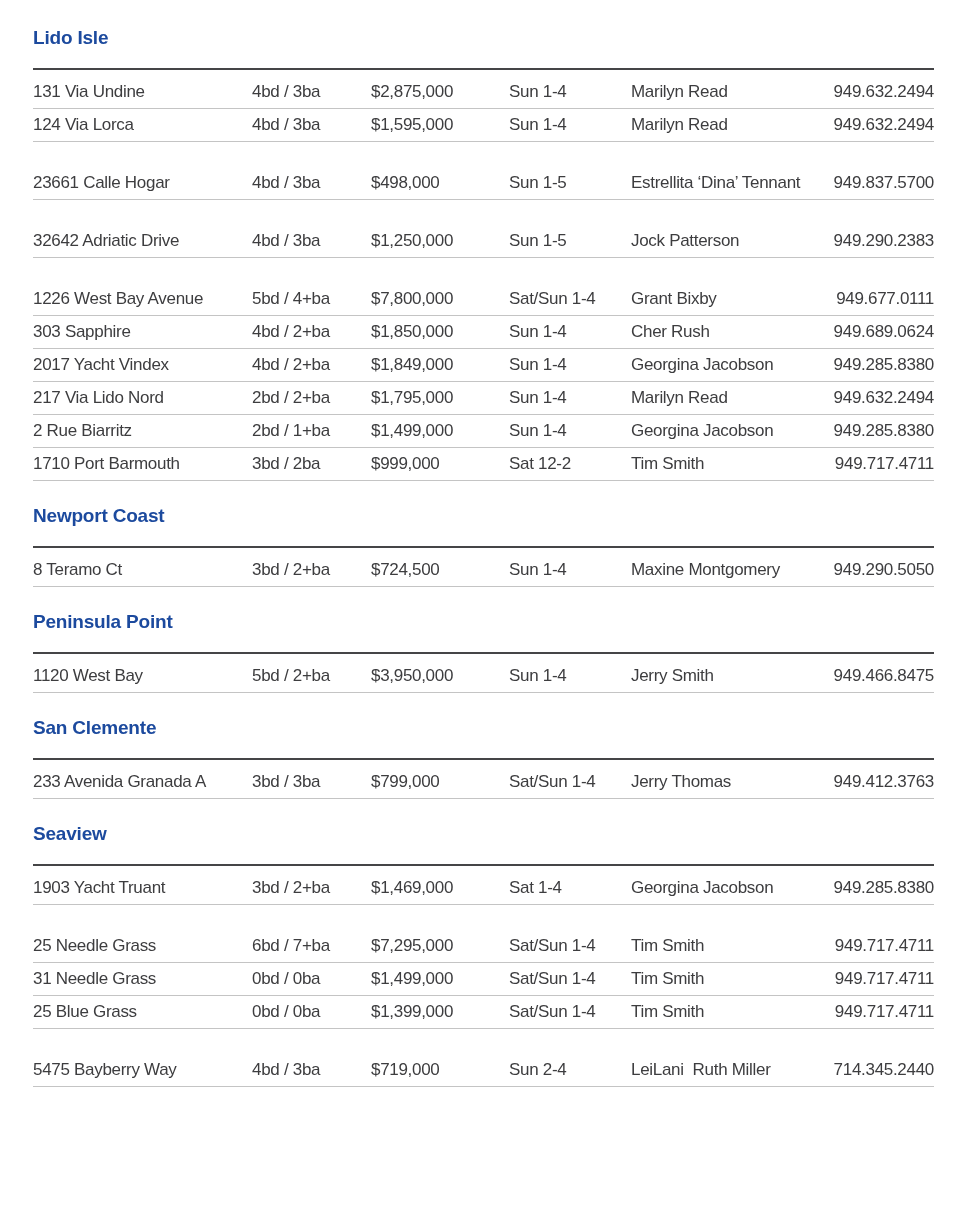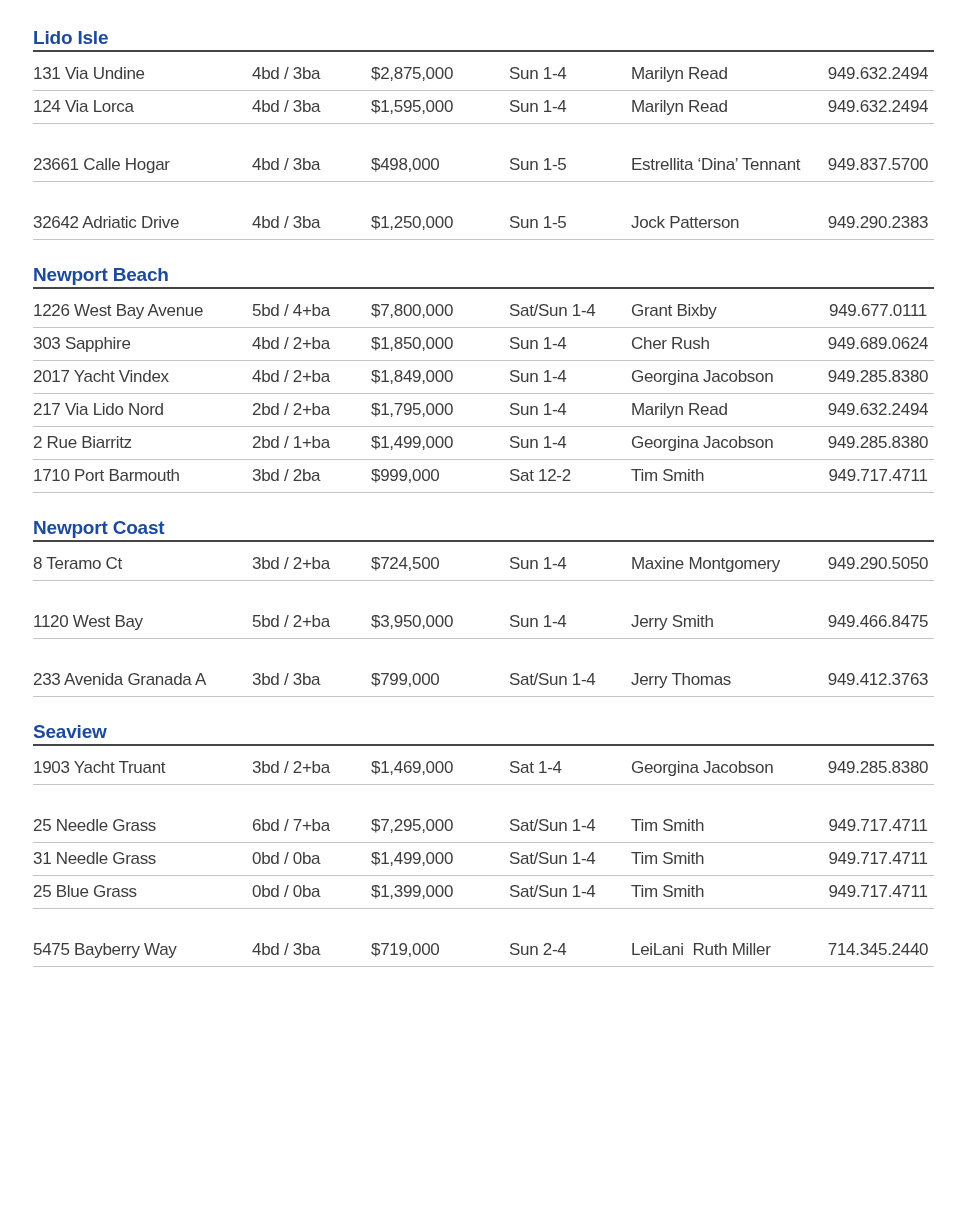--- a/index.html
+++ b/index.html
@@ -12,21 +12,21 @@
     color: #3d3d3f;
     -webkit-font-smoothing: antialiased;
   }
   .section { margin-bottom: 25px; }
   .section-heading {
     font-size: 19px;
     line-height: 20px;
     font-weight: bold;
     letter-spacing: -0.2px;
     color: #1c4a9e;
-    padding-bottom: 2px;
+    padding-bottom: 20px;
     border-bottom: 2px solid #454547;
     margin: 0;
   }
   .section-heading sup {
     font-size: 11px;
     vertical-align: super;
     line-height: 0;
   }
   .section-rows { margin-top: 6px; }
   .listing-row {
@@ -35,21 +35,21 @@
     align-items: center;
     height: 32px;
     border-bottom: 1px solid #c4c4c4;
   }
   .cell {
     font-size: 17px;
     letter-spacing: -0.3px;
     white-space: pre;
     overflow: hidden;
   }
-  .cell.phone { text-align: center; }
+  .cell.phone { text-align: right; }
 </style>
 </head>
 <body>
 
 <main>
   <section class="section">
     <h2 class="section-heading">Lido Isle</h2>
     <div class="section-rows">
   <div class="listing-row">
     <span class="cell address">131 Via Undine</span>
@@ -91,21 +91,20 @@
     <span class="cell bedbath">4bd / 3ba</span>
     <span class="cell price">$1,250,000</span>
     <span class="cell time">Sun 1-5</span>
     <span class="cell agent">Jock Patterson</span>
     <span class="cell phone">949.290.2383</span>
   </div>
 </div>
   </section>
 
   <section class="section">
-    <h2 class="section-heading">Newport Beach</h2>
     <div class="section-rows">
   <div class="listing-row">
     <span class="cell address">1226 West Bay Avenue</span>
     <span class="cell bedbath">5bd / 4+ba</span>
     <span class="cell price">$7,800,000</span>
     <span class="cell time">Sat/Sun 1-4</span>
     <span class="cell agent">Grant Bixby</span>
     <span class="cell phone">949.677.0111</span>
   </div>
 
@@ -165,33 +164,35 @@
     <span class="cell bedbath">3bd / 2+ba</span>
     <span class="cell price">$724,500</span>
     <span class="cell time">Sun 1-4</span>
     <span class="cell agent">Maxine Montgomery</span>
     <span class="cell phone">949.290.5050</span>
   </div>
 </div>
   </section>
 
   <section class="section">
+    <h2 class="section-heading">Peninsula Point</h2>
     <div class="section-rows">
   <div class="listing-row">
     <span class="cell address">1120 West Bay</span>
     <span class="cell bedbath">5bd / 2+ba</span>
     <span class="cell price">$3,950,000</span>
     <span class="cell time">Sun 1-4</span>
     <span class="cell agent">Jerry Smith</span>
     <span class="cell phone">949.466.8475</span>
   </div>
 </div>
   </section>
 
   <section class="section">
+    <h2 class="section-heading">San Clemente</h2>
     <div class="section-rows">
   <div class="listing-row">
     <span class="cell address">233 Avenida Granada A</span>
     <span class="cell bedbath">3bd / 3ba</span>
     <span class="cell price">$799,000</span>
     <span class="cell time">Sat/Sun 1-4</span>
     <span class="cell agent">Jerry Thomas</span>
     <span class="cell phone">949.412.3763</span>
   </div>
 </div>

